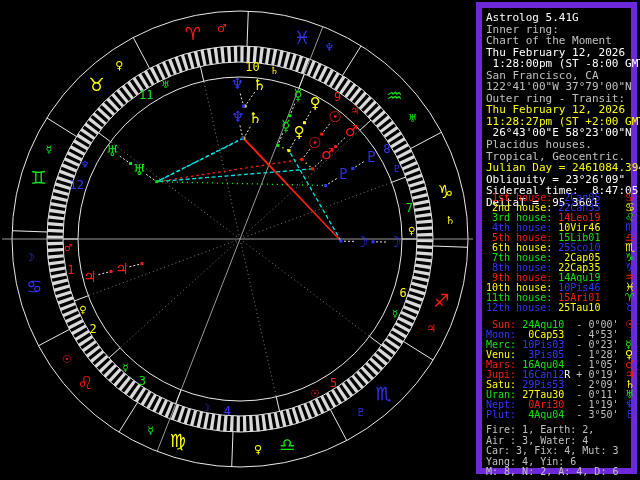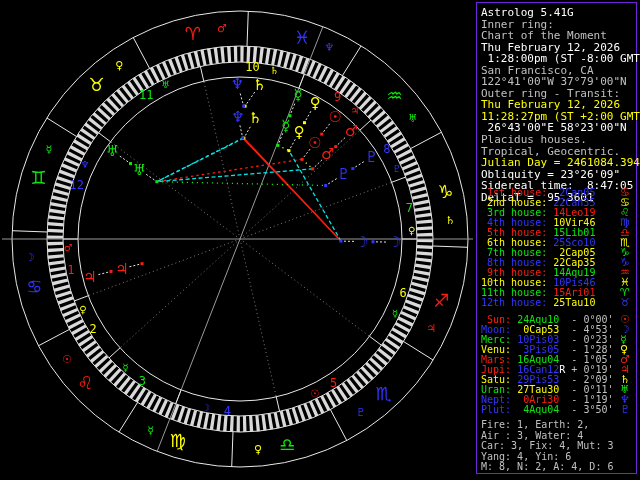--- a/index.html
+++ b/index.html
@@ -1,20 +1,20 @@
 <!DOCTYPE html>
 <html><head>
 <meta charset="utf-8">
 <style>
   html,body{margin:0;padding:0;background:#000;}
   #screen{position:relative;width:640px;height:480px;background:#000;overflow:hidden;
           font-family:"DejaVu Sans Mono",monospace;}
   #wheel{position:absolute;left:0;top:0;}
   #panel{position:absolute;left:476px;top:2px;width:161px;height:472px;
-         border:1px solid #6d28d9;box-sizing:border-box;background:#000;}
+         border:6px solid #6d28d9;box-sizing:border-box;background:#000;}
   .pblock{position:absolute;left:4px;white-space:pre;}
   .hline{display:block;font-size:11px;line-height:11.55px;}
   .row{position:relative;display:block;font-size:10px;line-height:10px;height:10px;}
   .row .gl{position:absolute;left:139px;top:-1px;font-family:"DejaVu Sans",sans-serif;font-size:11px;line-height:11px;}
   .stat{display:block;font-size:10px;line-height:10.6px;color:#c8c8c8;}
   text{font-family:"DejaVu Sans",sans-serif;}
   text.num{font-family:"DejaVu Sans Mono",monospace;}
 </style>
 </head>
 <body>

